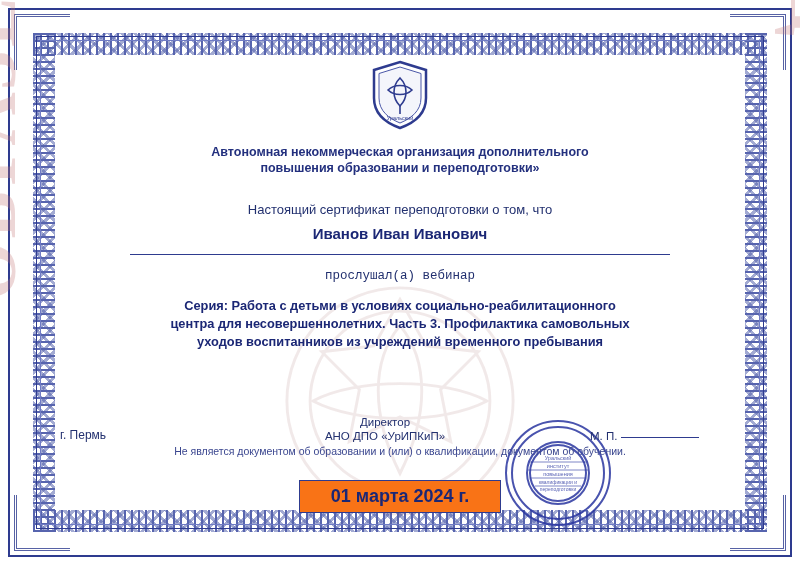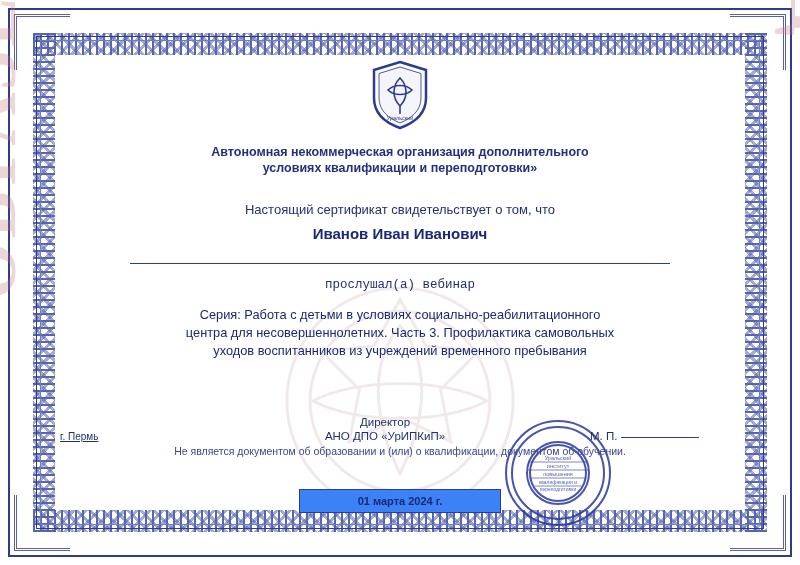--- a/index.html
+++ b/index.html
@@ -155,62 +155,61 @@
   }
 
   .name-block {
     width: 540px;
     margin: 4px auto 0;
   }
   .recipient {
     font-size: 15px;
     font-weight: 700;
     color: #1b2775;
-    padding-bottom: 20px;
+    padding-bottom: 11px;
   }
   .name-rule {
     border-bottom: 1px solid #2e3b8f;
     height: 1px;
     width: 540px;
     margin: 0 auto;
   }
 
   .listened {
     font-size: 12.5px;
     color: #22306f;
     margin: 14px 0 14px;
     font-family: Liberation Mono, monospace;
   }
 
   .course {
     font-size: 12.8px;
-    font-weight: 400;
+    font-weight: 700;
     line-height: 18px;
     color: #1b2775;
     width: 470px;
     margin: 0 auto;
   }
 
   .footer-row {
     position: absolute;
     left: 0; right: 0;
     bottom: 74px;
     display: flex;
     align-items: flex-end;
     justify-content: space-between;
     padding: 0 12px;
     box-sizing: border-box;
   }
   .city {
-    font-size: 10px;
+    font-size: 12px;
     color: #22306f;
     width: 120px;
     text-align: left;
     padding-bottom: 1px;
-    text-decoration: underline;
   }
   .director {
     font-size: 11.5px;
     line-height: 14px;
     color: #22306f;
     text-align: center;
     flex: 1;
   }
   .mp {
     font-size: 11.5px;
@@ -238,24 +237,24 @@
   }
 
   .date-box {
     position: absolute;
     left: 50%;
     transform: translateX(-50%);
     bottom: 4px;
     width: 200px;
     border: 1px solid #2e3b8f;
     padding: 5px 0;
-    font-size: 11px;
+    font-size: 18px;
     font-weight: 700;
     color: #1b2775;
-    background: #3b82f6;
+    background: #f97316;
   }
 
   
   .stamp {
     position: absolute;
     left: 455px;
     top: 370px;
     width: 110px;
     height: 110px;
     pointer-events: none;
@@ -298,27 +297,27 @@
         <path d="M30 18 C22 26 22 38 30 46 C38 38 38 26 30 18 Z"></path>
         <path d="M18 30 C24 24 36 24 42 30 C36 36 24 36 18 30 Z"></path>
         <path d="M30 46 L30 54"></path>
       </g>
       <text x="30" y="60" font-size="5.5" text-anchor="middle" fill="#2e3b8f" font-family="Liberation Sans, sans-serif">Уральский</text>
     </svg>
 
     
     <div class="org-lines">
       <div>Автономная некоммерческая организация дополнительного</div>
-      <div>условиях квалификации и переподготовки»</div>
+      <div>повышения образовании и переподготовки»</div>
     </div>
 
     
 
     
-    <div class="subtitle">Настоящий сертификат свидетельствует о том, что</div>
+    <div class="subtitle">Настоящий сертификат переподготовки о том, что</div>
 
     
     <div class="name-block">
       <div class="recipient">Иванов Иван Иванович</div>
       <div class="name-rule"></div>
     </div>
 
     <div class="listened">прослушал(а) вебинар</div>
 
     

